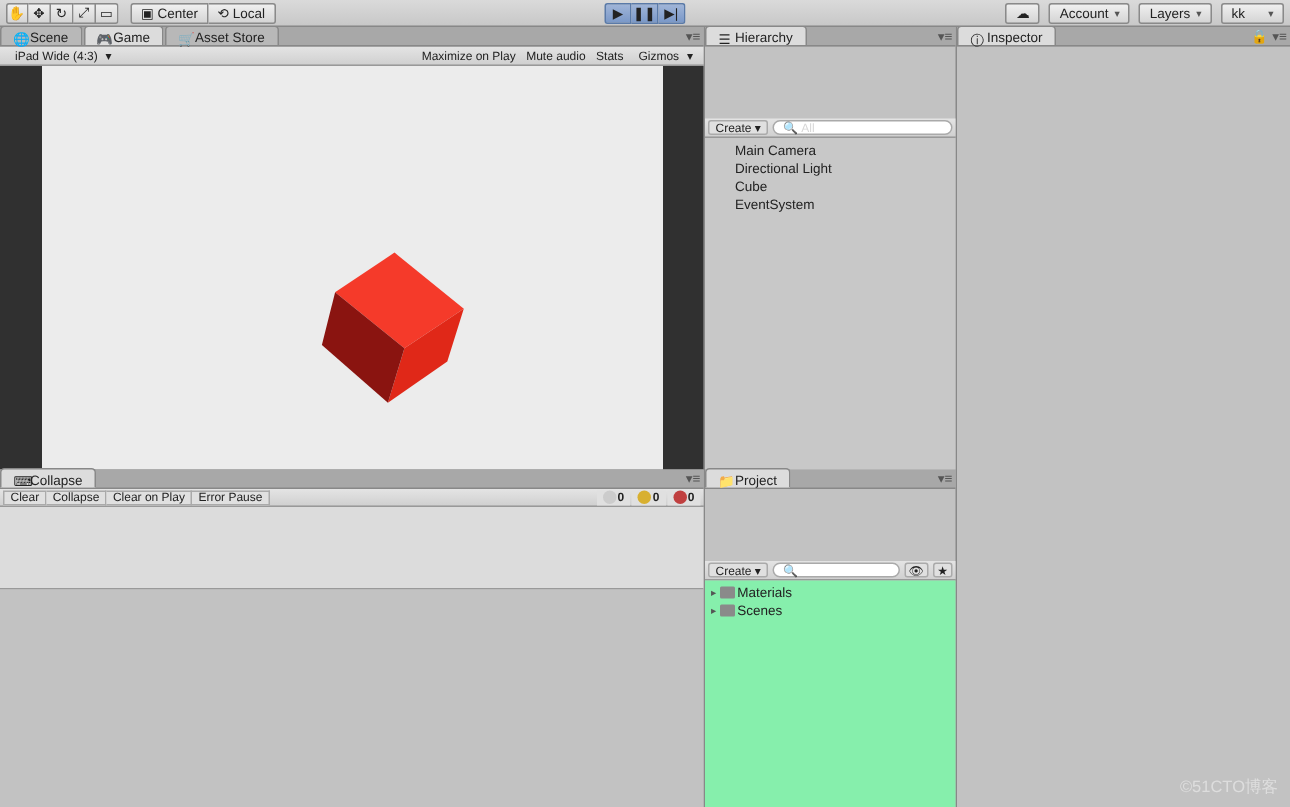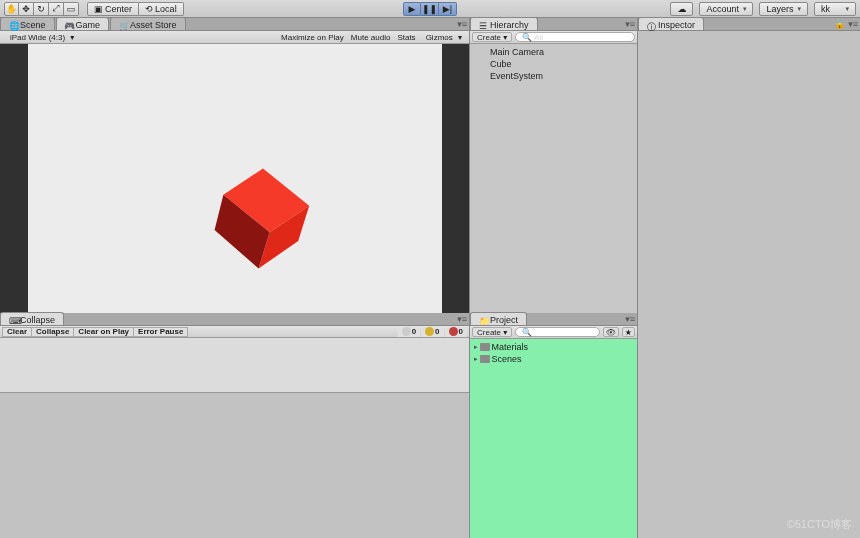--- a/index.html
+++ b/index.html
@@ -40,31 +40,31 @@
 .game-header .left { display: flex; align-items: center; gap: 2px; }
 .game-header .right { margin-left: auto; display: flex; gap: 1px; }
 .game-header span { padding: 0 3px; cursor: pointer; }
 .game-view { flex: 1; background: #303030; display: flex; align-items: center; justify-content: center; position: relative; }
 .canvas { background: #ececec; width: 414px; height: 100%; position: relative; }
 .cube { position: absolute; left: 180px; top: 120px; width: 110px; height: 110px; transform: rotate(0deg); }
 
 
 .console { height: 225px; display: flex; flex-direction: column; }
 .console .tab-bar { background: #a8a8a8; }
-.console-header { height: 12px; background: linear-gradient(#e4e4e4,#d0d0d0); border-bottom: 1px solid #999; display: flex; align-items: center; font-size: 8px; padding: 0 2px; font-weight: bold; }
+.console-header { height: 12px; background: linear-gradient(#e4e4e4,#d0d0d0); border-bottom: 1px solid #999; display: flex; align-items: center; font-size: 8px; padding: 0 2px; }
 .console-header span { border: 1px solid #aaa; padding: 0 4px; height: 10px; display: flex; align-items: center; cursor: pointer; background: #e0e0e0; }
 .console-header span + span { border-left: none; }
 .console-header .right { margin-left: auto; display: flex; gap: 1px; }
 .console-header .stat { border: none; padding: 0 4px; display: flex; align-items: center; gap: 1px; }
 .stat-icon { width: 9px; height: 9px; border-radius: 50%; display: inline-block; }
 .console-body { flex: 1; background: #dcdcdc; border-bottom: 1px solid #999; }
 .console-footer { height: 145px; background: #c2c2c2; }
 
 
-.hierarchy-header { height: 13px; background: linear-gradient(#e4e4e4,#d0d0d0); border-bottom: 1px solid #999; display: flex; align-items: center; font-size: 8px; padding: 0 2px; gap: 3px; }
+.hierarchy-header { height: 13px; background: linear-gradient(#e4e4e4,#d0d0d0); border-bottom: 1px solid #999; display: flex; align-items: center; font-size: 8px; padding: 0 2px; gap: 3px; margin-top: 48px; }
 .create-btn { border: 1px solid #aaa; padding: 0 4px; height: 10px; background: #e0e0e0; border-radius: 2px; cursor: pointer; }
 .search-box { flex: 1; height: 10px; border: 1px solid #aaa; border-radius: 6px; background: #fff; padding: 0 6px; font-size: 8px; display: flex; align-items: center; color: #999; }
 .list { flex: 1; background: #c8c8c8; padding: 2px 12px; }
 .list-item { padding: 1px 8px; font-size: 9px; cursor: pointer; }
 
 
 .project { height: 225px; display: flex; flex-direction: column; }
 .project-body { flex: 1; background: #86efac; padding: 2px 0; }
 .folder-item { padding: 1px 4px; font-size: 9px; display: flex; align-items: center; gap: 2px; cursor: pointer; }
 .folder-icon { width: 10px; height: 8px; background: #8a8a8a; border-radius: 1px; display: inline-block; }
@@ -209,20 +209,21 @@
           <span>Hierarchy</span>
         </div>
       <span class="lock-menu">▾≡</span>
     </div>
     <div class="hierarchy-header">
       <span class="create-btn"><span>Create</span> ▾</span>
       <div class="search-box" title="All">🔍<span style="opacity:.4;margin-left:2px;">All</span></div>
     </div>
     <div class="list">
       <div class="list-item">Main Camera</div>
+      <div class="list-item">Directional Light</div>
       <div class="list-item">Cube</div>
       <div class="list-item">EventSystem</div>
     </div>
 
     <div class="project">
       <div class="tab-bar">
         <div class="tab active">
             <span class="tab-icon">📁</span>
             <span>Project</span>
           </div>

